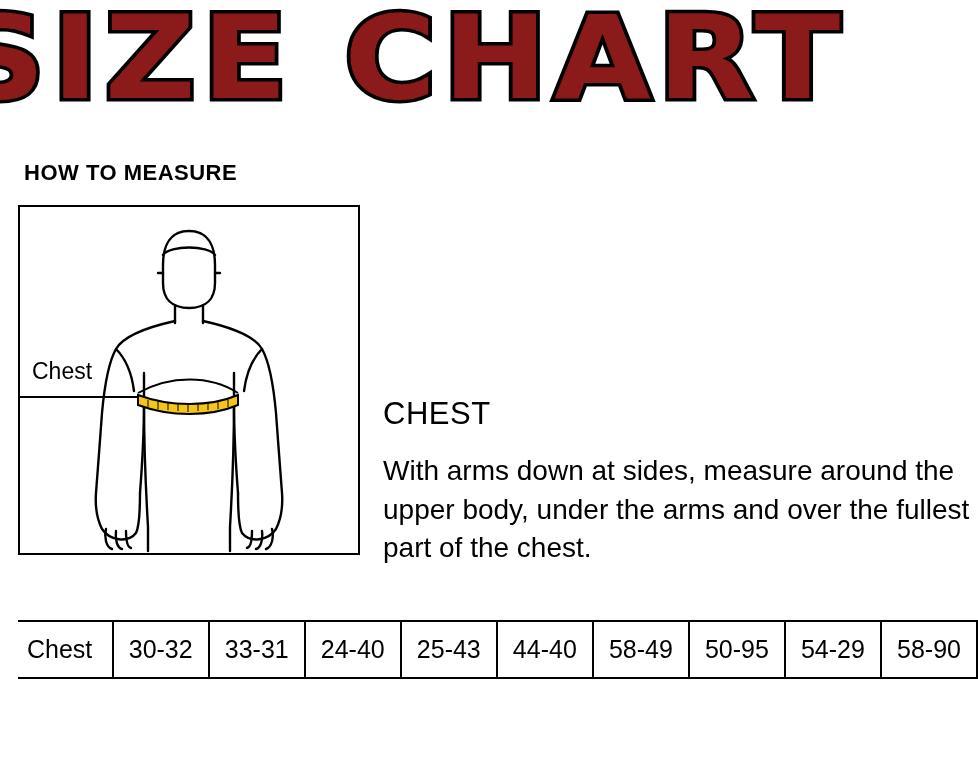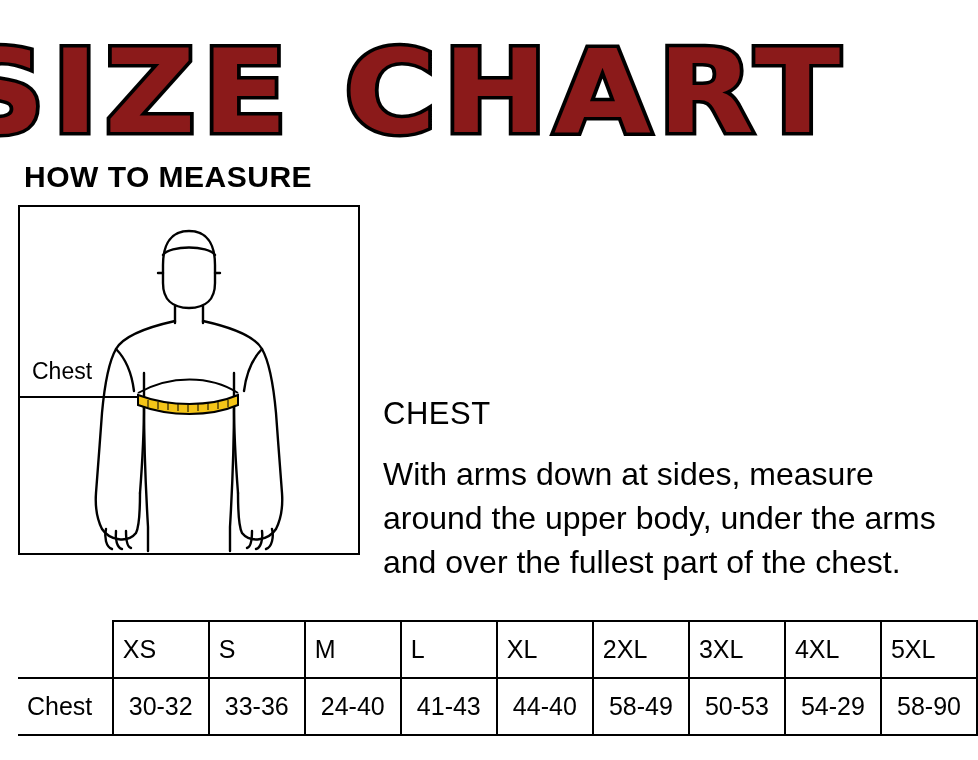--- a/index.html
+++ b/index.html
@@ -17,21 +17,21 @@
   }
 
   
   .title-wrap {
     position: absolute;
     left: 0;
     top: 0;
     width: 802px;
     height: 150px;
     display: flex;
-    align-items: flex-end;
+    align-items: flex-start;
     justify-content: center;
   }
   .title {
     font-family: "DejaVu Sans", sans-serif;
     font-weight: bold;
     font-size: 116px;
     line-height: 1;
     letter-spacing: 6px;
     color: #8b1a1a;
     -webkit-text-stroke: 7px #000000;
@@ -41,21 +41,21 @@
     white-space: nowrap;
   }
 
   
   .how-to {
     position: absolute;
     left: 24px;
     top: 160px;
     font-family: "Liberation Sans", sans-serif;
     font-weight: bold;
-    font-size: 30px;
+    font-size: 22px;
     letter-spacing: 0.5px;
   }
 
   
   .figure-box {
     position: absolute;
     left: 18px;
     top: 205px;
     width: 342px;
     height: 350px;
@@ -81,21 +81,21 @@
     font-family: "Liberation Sans", sans-serif;
     font-size: 31px;
     letter-spacing: 0.5px;
   }
   .desc-body {
     position: absolute;
     left: 383px;
     top: 452px;
     width: 590px;
     font-family: "Liberation Sans", sans-serif;
-    font-size: 32px;
+    font-size: 28px;
     line-height: 1.38;
   }
 
   
   .size-table {
     position: absolute;
     left: 18px;
     top: 620px;
     border-collapse: collapse;
     font-family: "Liberation Sans", sans-serif;
@@ -185,37 +185,25 @@
   </svg>
 </div>
 <div class="chest-label">Chest</div>
 
 <div class="desc-title">CHEST</div>
 <div class="desc-body">With arms down at sides, measure around the upper body, under the arms and over the fullest part of the chest.</div>
 
 <table class="size-table">
   <tbody>
     <tr>
-      <td class="corner-blank"></td>
-      <td class="colhead">XS</td>
-      <td class="colhead">S</td>
-      <td class="colhead">M</td>
-      <td class="colhead">L</td>
-      <td class="colhead">XL</td>
-      <td class="colhead">2XL</td>
-      <td class="colhead">3XL</td>
-      <td class="colhead">4XL</td>
-      <td class="colhead">5XL</td>
-    </tr>
-    <tr>
       <td class="rowhead">Chest</td>
       <td class="cell">30-32</td>
-      <td class="cell">33-36</td>
+      <td class="cell">33-31</td>
       <td class="cell">24-40</td>
-      <td class="cell">41-43</td>
+      <td class="cell">25-43</td>
       <td class="cell">44-40</td>
       <td class="cell">58-49</td>
-      <td class="cell">50-53</td>
+      <td class="cell">50-95</td>
       <td class="cell">54-29</td>
       <td class="cell">58-90</td>
     </tr>
   </tbody>
 </table>
 
 </body></html>

